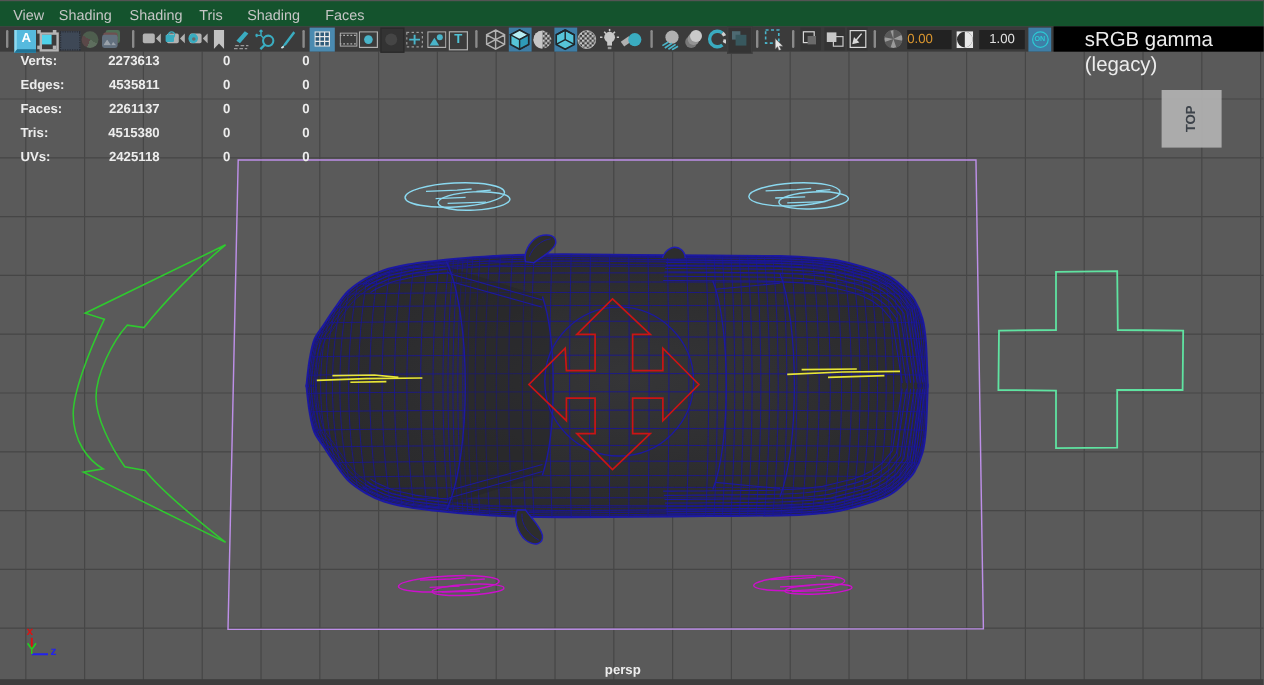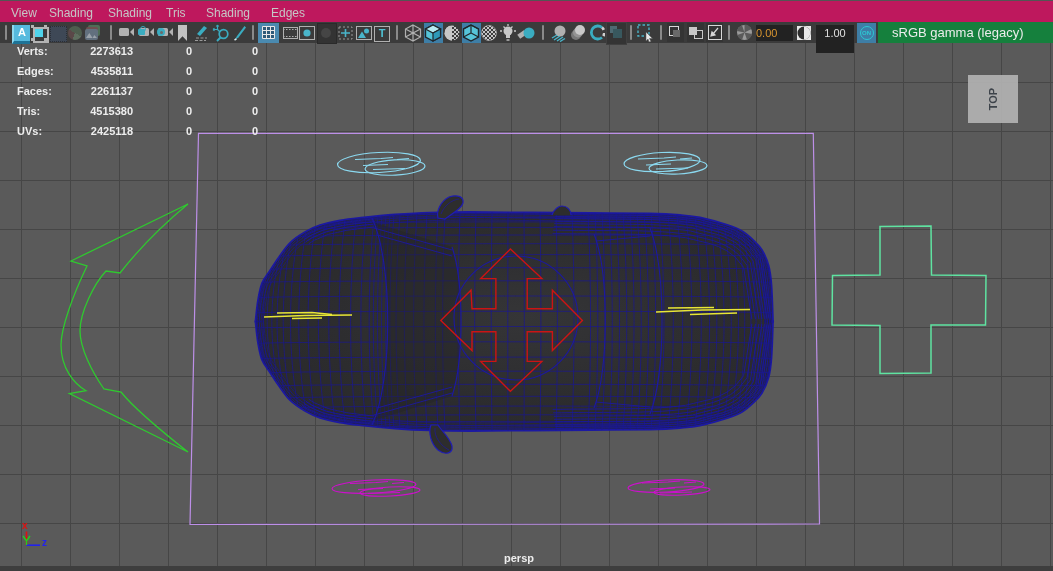--- a/index.html
+++ b/index.html
@@ -1,15 +1,15 @@
 <!DOCTYPE html>
 <html><head><meta charset="utf-8"><style>
 html,body{margin:0;padding:0;width:1053px;height:571px;overflow:hidden;background:#5a5a5a;font-family:"Liberation Sans",sans-serif}
 .hud{font-family:"Liberation Sans",sans-serif;font-size:11px;font-weight:bold;fill:#ededed}
-#menubar{position:absolute;left:0;top:0;width:1053px;height:22px;background:#be185d;border-top:1px solid #545454;box-sizing:border-box}
+#menubar{position:absolute;left:0;top:0;width:1053px;height:22px;background:#14532d;border-top:1px solid #545454;box-sizing:border-box}
 #menubar span{position:absolute;top:4.5px;color:#c6c6c6;font-size:12px}
 #toolbarbg{position:absolute;left:0;top:22px;width:1053px;height:21px;background:#3b3b3b}
 #toolbar{position:absolute;left:0;top:0;width:1053px;height:43px}
 </style></head>
 <body>
 <svg width="1053" height="571" viewBox="0 0 1053 571" xmlns="http://www.w3.org/2000/svg" style="position:absolute;left:0;top:0">
 <defs>
 <radialGradient id="bodyg" cx="0.52" cy="0.48" r="0.75">
 <stop offset="0" stop-color="#353537"></stop>
 <stop offset="0.55" stop-color="#2c2c2e"></stop>
@@ -97,21 +97,21 @@
     <text x="22" y="529" font-size="10" font-weight="bold" fill="#dd1111" font-family="Liberation Sans,sans-serif">x</text>
     <text x="42" y="546" font-size="10" font-weight="bold" fill="#2222ee" font-family="Liberation Sans,sans-serif">z</text>
 <text x="519" y="562" class="hud" text-anchor="middle" fill="#d8d8d8">persp</text>
 </svg>
 <div id="menubar">
 <span style="left:11px">View</span>
 <span style="left:49px">Shading</span>
 <span style="left:108px">Shading</span>
 <span style="left:166px">Tris</span>
 <span style="left:206px">Shading</span>
-<span style="left:271px">Edges</span>
+<span style="left:271px">Faces</span>
 </div>
 <div id="toolbarbg"></div>
 <div id="toolbar">
 <div style="position:absolute;left:5px;top:25px;width:2px;height:15px;background:#8a8a8a;border-radius:1px"></div>
 <div style="position:absolute;left:12px;top:25px;width:16px;height:16px;background:#56bade;border-left:2px solid #8fd8ee;border-bottom:3px solid #1e7396;color:#fff;font-weight:bold;font-size:11px;text-align:center;line-height:14px">A</div>
 <div style="position:absolute;left:31px;top:25px;width:16px;height:16px">
       <div style="position:absolute;left:2px;top:2px;width:12px;height:12px;border:2px solid #b4b4b4"></div>
       <div style="position:absolute;left:4px;top:4px;width:8px;height:8px;background:#4fd3ea"></div>
       <div style="position:absolute;left:0;top:0;width:3px;height:3px;background:#b4b4b4"></div>
       <div style="position:absolute;right:0;top:0;width:3px;height:3px;background:#b4b4b4"></div>
@@ -265,17 +265,17 @@
 <svg style="position:absolute;left:736px;top:24px" width="17" height="17">
       <circle cx="8.5" cy="8.5" r="7.5" fill="#9a9a9a"></circle>
       <path d="M8.5,8.5 L8.5,0.5 A8,8 0 0,1 15.5,5 Z M8.5,8.5 L16,10 A8,8 0 0,1 11,15.8 Z M8.5,8.5 L6,16 A8,8 0 0,1 1.2,11 Z M8.5,8.5 L1,7 A8,8 0 0,1 6,1.2 Z" fill="#5a5a5a"></path>
     </svg>
 <div style="position:absolute;left:756px;top:25px;width:37px;height:16px;background:#222;color:#d8952f;font-size:11px;text-align:left;line-height:16px">0.00</div>
 <svg style="position:absolute;left:797px;top:26px" width="14" height="14">
       <rect x="0" y="0" width="14" height="14" fill="#e8e8e8"></rect>
       <circle cx="7" cy="7" r="6.5" fill="#2e2e2e"></circle>
       <path d="M7,0.5 A6.5,6.5 0 0,1 7,13.5 Z" fill="#e8e8e8"></path>
     </svg>
-<div style="position:absolute;left:816px;top:25px;width:38px;height:28px;background:#222;color:#e0e0e0;font-size:11px;text-align:center;line-height:16px">1.00</div>
+<div style="position:absolute;left:816px;top:25px;width:38px;height:16px;background:#222;color:#e0e0e0;font-size:11px;text-align:center;line-height:16px">1.00</div>
 <div style="position:absolute;left:857px;top:23px;width:19px;height:20px;background:#3e7ea6">
       <div style="position:absolute;left:2.5px;top:3px;width:12px;height:12px;border:1.5px solid #2cc9d4;border-radius:50%;color:#2cc9d4;font-size:6px;font-weight:bold;text-align:center;line-height:12px">ON</div>
     </div>
-<div style="position:absolute;left:878px;top:22px;width:175px;height:21px;background:#15803d;color:#ececec;font-size:13px;line-height:21px;padding-left:14px;box-sizing:border-box">sRGB gamma (legacy)</div>
+<div style="position:absolute;left:878px;top:22px;width:175px;height:21px;background:#000000;color:#ececec;font-size:17px;line-height:21px;padding-left:26px;box-sizing:border-box">sRGB gamma (legacy)</div>
 </div>
 </body></html>

